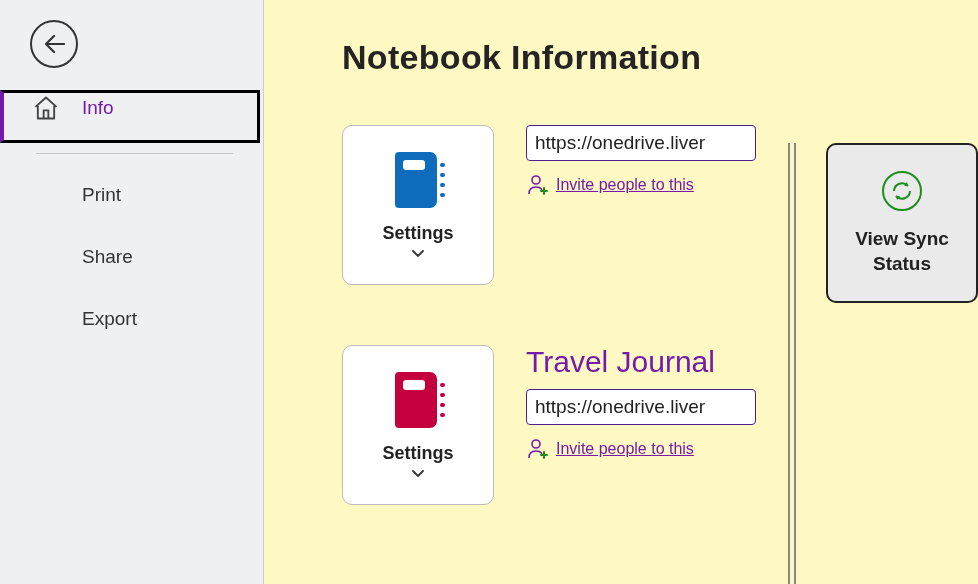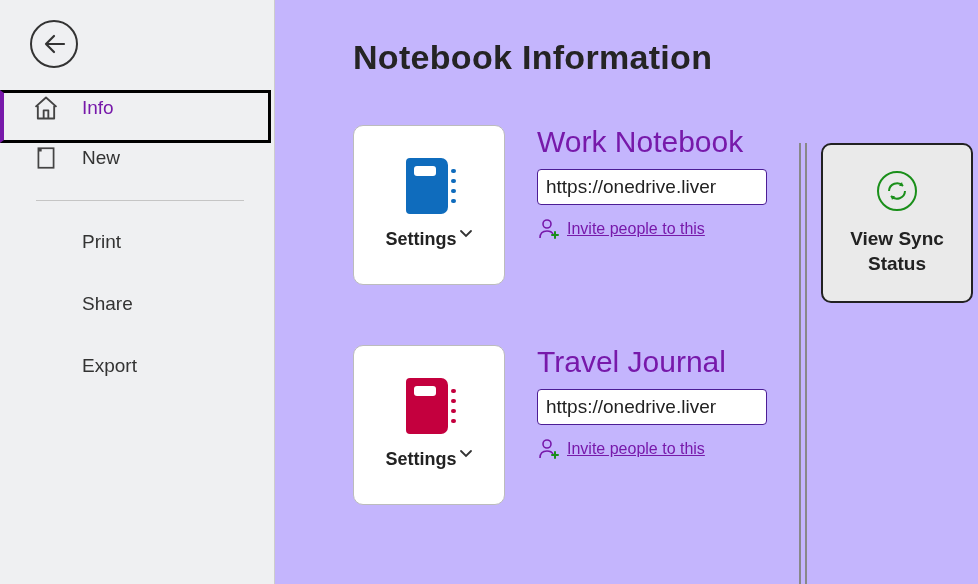--- a/index.html
+++ b/index.html
@@ -72,21 +72,21 @@
       margin: 10px 30px 10px 36px;
     }
     .sidebar-subitem {
       padding: 20px 0 20px 82px;
       font-size: 19px;
       color: #333;
       cursor: pointer;
     }
     .main {
       flex: 1;
-      background: #c4b5fd;
+      background: #fef9c3;
       padding: 38px 0 0 78px;
       position: relative;
       display: flex;
       height: 100%;
     }
     .content-col {
       width: 496px;
       overflow: hidden;
     }
     .page-title {
@@ -153,21 +153,22 @@
     .nb-blue .spine div { background: #0f6cbd; }
     .nb-red .body { background: #c4003e; }
     .nb-red .spine div { background: #c4003e; }
     .settings-label {
       font-size: 18px;
       font-weight: 600;
       color: #222;
       text-align: center;
       line-height: 1.3;
       display: flex;
-      flex-direction: row;
+      flex-direction: column;
+      align-items: center;
       gap: 2px;
     }
     .notebook-info {
       flex: 1;
       min-width: 0;
       padding-top: 0;
     }
     .notebook-title {
       font-size: 30px;
       color: #7719aa;
@@ -207,21 +208,21 @@
     }
     .divider-col {
       border-left: 2px solid #888;
       border-right: 2px solid #888;
       width: 8px;
       height: 100%;
       margin-left: -50px;
       margin-top: 105px;
     }
     .right-col {
-      padding-left: 14px;
+      padding-left: 30px;
       padding-top: 105px;
     }
     .sync-button {
       width: 152px;
       height: 160px;
       border: 2px solid #222;
       border-radius: 10px;
       background: #eaeaea;
       display: flex;
       flex-direction: column;
@@ -254,29 +255,20 @@
 
   <div class="sidebar-item selected">
     <span class="sidebar-icon">
       <svg viewBox="0 0 24 24" width="28" height="28">
         <path d="M3 11 L12 3 L21 11 M5 10 V21 H19 V10 M10 21 V14 H14 V21" stroke="#444" stroke-width="1.6" fill="none" stroke-linejoin="round"></path>
       </svg>
     </span>
     <span class="sidebar-label">Info</span>
   </div>
 
-  <div class="sidebar-item">
-    <span class="sidebar-icon">
-      <svg viewBox="0 0 24 24" width="26" height="26">
-        <rect x="5" y="3" width="14" height="18" stroke="#444" stroke-width="1.6" fill="none"></rect>
-        <path d="M5 3 L8 3 L8 6 L5 6 Z" fill="#444"></path>
-      </svg>
-    </span>
-    <span class="sidebar-label">New</span>
-  </div>
 
 
   <div class="sidebar-divider"></div>
 
   <div class="sidebar-subitem">
     <span>Print</span>
   </div>
   <div class="sidebar-subitem">
     <span>Share</span>
   </div>
@@ -303,21 +295,20 @@
             </div>
         </div>
         <div class="settings-label">
           <span>Settings</span>
           <svg width="14" height="10" viewBox="0 0 14 10">
             <path d="M2 3 L7 8 L12 3" stroke="#333" stroke-width="1.8" fill="none" stroke-linecap="round"></path>
           </svg>
         </div>
       </button>
       <div class="notebook-info">
-        <div class="notebook-title">Work Notebook</div>
         <input class="notebook-url" type="text" readonly="" value="https://onedrive.liver" style="">
         <div class="invite-row">
           <span class="invite-icon">
             <svg viewBox="0 0 24 24" width="24" height="24">
               <circle cx="10" cy="7" r="4" stroke="#7719aa" stroke-width="1.6" fill="none"></circle>
               <path d="M3 21 C3 16 6 14 10 14 C13 14 15 15 16 17" stroke="#7719aa" stroke-width="1.6" fill="none"></path>
               <path d="M18 15 V21 M15 18 H21" stroke="#1a8f1a" stroke-width="2" stroke-linecap="round"></path>
             </svg>
           </span>
           <a class="invite-link" href="#">Invite people to this</a>

